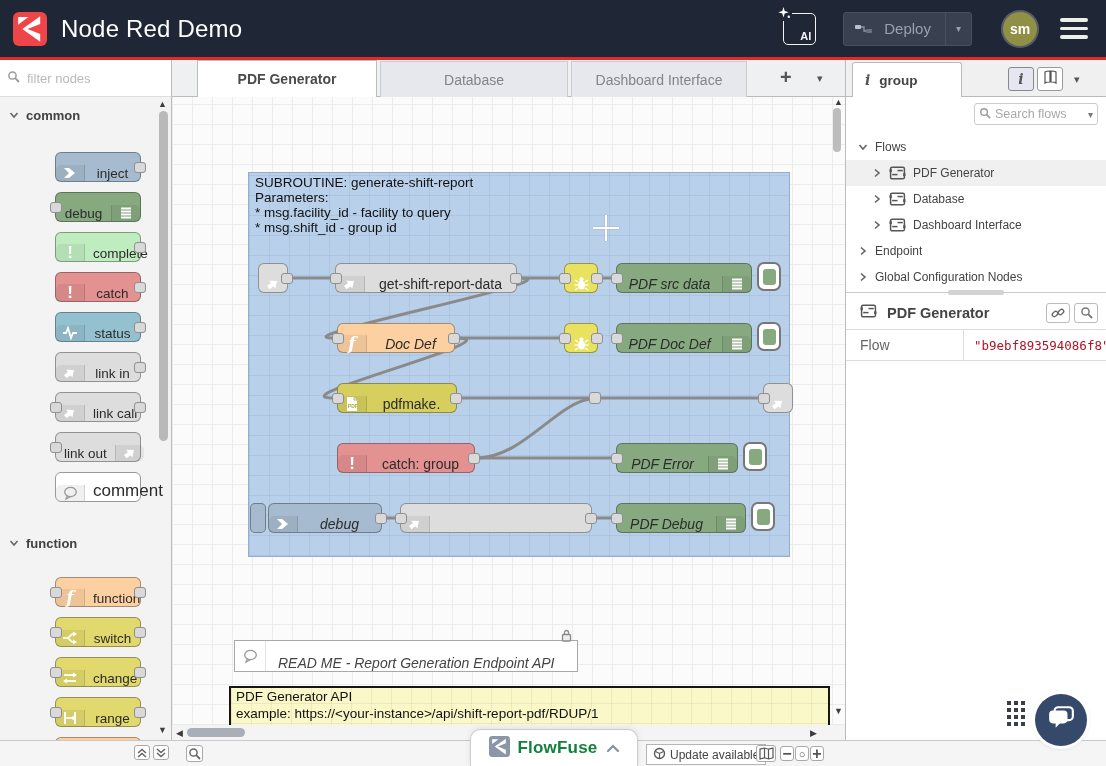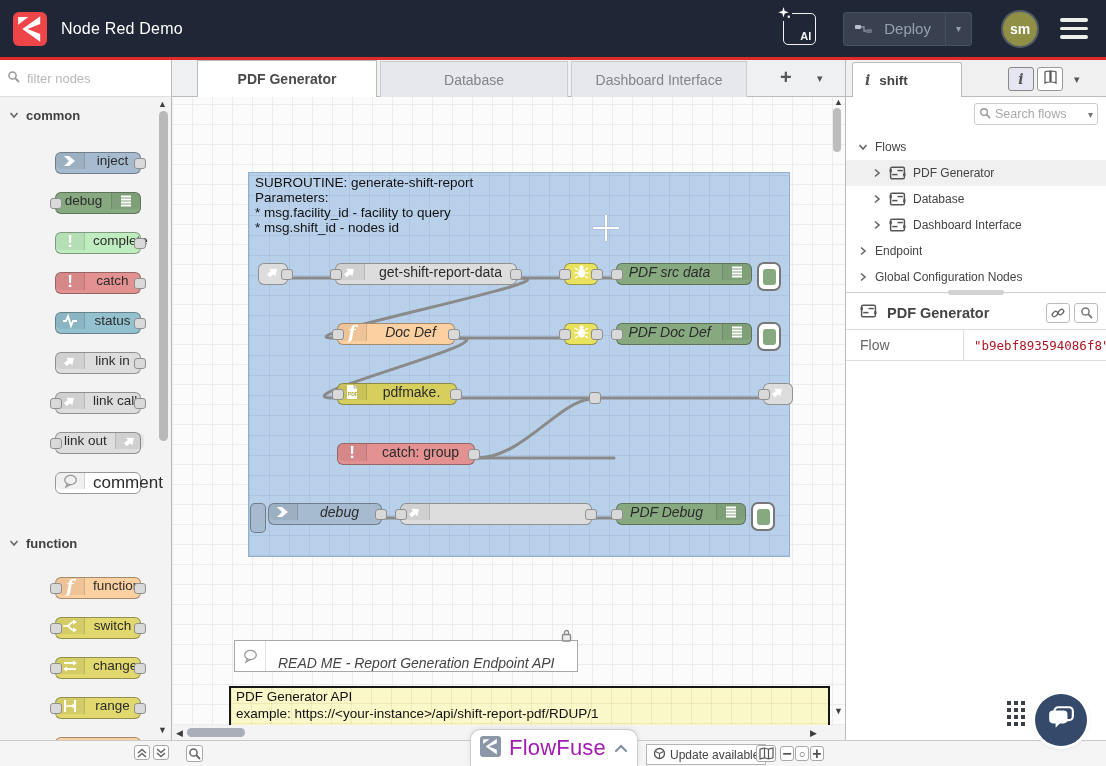--- a/index.html
+++ b/index.html
@@ -2,21 +2,21 @@
 <html><head>
 <meta charset="utf-8">
 <style>
   html,body{margin:0;padding:0}
   body{width:1106px;height:766px;position:relative;overflow:hidden;background:#fff;
        font-family:"Liberation Sans",sans-serif;color:#333}
   
   .hdr{position:absolute;left:0;top:0;width:1106px;height:57px;background:#1f2736;
        border-bottom:3px solid #e02a2a;display:flex;align-items:center;color:#fff;box-sizing:content-box}
   .logo{width:34px;height:34px;background:#ee4648;border-radius:6px;margin-left:13px;flex:0 0 auto}
-  .hdr-title{font-size:16px;margin-left:14px;font-weight:400;letter-spacing:.2px}
+  .hdr-title{font-size:24px;margin-left:14px;font-weight:400;letter-spacing:.2px}
   .hdr-right{margin-left:auto;display:flex;align-items:center}
   .aibtn{width:31px;height:30px;border:1.5px solid #f2f2f2;border-radius:5px;position:relative;margin-right:27px}
   .aibtn .ai{position:absolute;right:4px;bottom:2px;font-size:11px;font-weight:bold;color:#f2f2f2}
   .aibtn .spark{position:absolute;left:-7px;top:-8px;background:#1f2736;padding:1px;line-height:0}
   .deploy{height:32px;background:#394150;border:1px solid #475062;border-radius:3px;display:flex;
           align-items:center;color:#97a0b1;font-size:15px;margin-right:31px}
   .deploy .dlbl{padding:0 14px 0 10px}
   .deploy .dcaret{border-left:1px solid #475062;padding:0 10px;font-size:10px;align-self:stretch;display:flex;align-items:center}
   .deploy .dicon{padding-left:10px;line-height:0}
   .avatar{width:34px;height:34px;border-radius:50%;background:#8f8f45;display:flex;align-items:center;
@@ -55,22 +55,22 @@
              border:1px solid #93afd0;box-sizing:border-box;z-index:1;
              background-image:repeating-linear-gradient(0deg,rgba(90,120,170,.13) 0 1px,transparent 1px 20px),
                               repeating-linear-gradient(90deg,rgba(90,120,170,.13) 0 1px,transparent 1px 20px)}
   .grouptext{position:absolute;left:6px;top:2px;font-size:13.5px;line-height:15px;color:#111;z-index:1}
   .yellowgroup{position:absolute;left:57px;top:589px;width:601px;height:200px;background:#faf7c9;
                border:2px solid #161616;box-sizing:border-box;z-index:1;
                background-image:repeating-linear-gradient(0deg,rgba(170,160,80,.15) 0 1px,transparent 1px 20px),
                                 repeating-linear-gradient(90deg,rgba(170,160,80,.15) 0 1px,transparent 1px 20px)}
   .yellowgroup div{margin:1px 0 0 5px;font-size:13.5px;line-height:15.5px;color:#111;white-space:nowrap}
   svg.wires{position:absolute;left:0;top:0;z-index:2}
-  .fnode{position:absolute;height:22px;border:1px solid rgba(40,40,40,.42);border-radius:6px;
-         display:flex;align-items:flex-start;box-sizing:border-box;font-size:14px;color:#2b2b2b;z-index:3;cursor:pointer}
+  .fnode{position:absolute;height:30px;border:1px solid rgba(40,40,40,.42);border-radius:6px;
+         display:flex;align-items:flex-end;box-sizing:border-box;font-size:14px;color:#2b2b2b;z-index:3;cursor:pointer}
   .fnode .ibox{width:28px;flex:0 0 auto;display:flex;align-items:center;justify-content:center;
                background:rgba(0,0,0,.06)}
   .fnode .ibox.l{border-right:1px solid rgba(0,0,0,.12);border-radius:5px 0 0 5px}
   .fnode .ibox.r{border-left:1px solid rgba(0,0,0,.12);border-radius:0 5px 5px 0}
   .fnode .ibox.only{width:100%;background:transparent;border:none;border-radius:5px}
   .fnode .lbl{flex:1;display:flex;align-items:center;justify-content:center;padding:0 8px;white-space:nowrap}
   .fnode .lbl.it{font-style:italic}
   .port{position:absolute;width:10px;height:9px;background:#d9d9d9;border:1px solid #8f8f8f;
         border-radius:3px;top:50%;margin-top:-5.5px;z-index:4;cursor:crosshair}
   .port.pin{left:-6px}.port.pout{right:-6px}
@@ -136,21 +136,21 @@
         box-shadow:0 0 0 3px #fff,0 1px 5px rgba(0,0,0,.25);z-index:9;display:flex;align-items:center;
         justify-content:center;cursor:pointer}
   
   .footer{position:absolute;left:0;bottom:0;width:1106px;height:26px;background:#f5f5f5;
           border-top:1px solid #c9c9c9;box-sizing:border-box;z-index:7}
   .fbtn{position:absolute;border:1px solid #a9a9a9;border-radius:3px;background:#fff;display:flex;
         align-items:center;justify-content:center;cursor:pointer;box-sizing:border-box;color:#555}
   .ffpill{position:absolute;left:470px;bottom:0;width:166px;height:36px;background:#fff;border:1px solid #ccc;
           border-bottom:none;border-radius:10px 10px 0 0;box-shadow:0 -1px 6px rgba(0,0,0,.08);
           display:flex;align-items:center;justify-content:center;gap:8px;z-index:8;cursor:pointer}
-  .ffpill .fflbl{font-size:22px;font-weight:normal;color:#a21caf;letter-spacing:.2px}
+  .ffpill .fflbl{font-size:17px;font-weight:bold;color:#15803d;letter-spacing:.2px}
   .updpill{position:absolute;left:646px;top:3px;height:19px;border:1px solid #b5b5b5;background:#fefefe;
            display:flex;align-items:center;gap:4px;padding:0 6px;font-size:12px;color:#444;cursor:pointer}
 </style>
 </head>
 <body>
 
 <div class="hdr">
   <div class="logo">
     <svg width="34" height="34" viewBox="0 0 20 20">
         <polygon points="16,2.5 5.5,10 16,17.5 16,13 8.5,10 16,7" fill="#fff"></polygon>
@@ -350,21 +350,21 @@
     <div class="tab inactive" style="left: 208px; width: 188px;">Database</div>
     <div class="tab inactive" style="left: 399px; width: 176px;">Dashboard Interface</div>
   </div>
 
 <div class="canvas" id="canvas">
   <div class="bluegroup">
     <div class="grouptext">
       <div>SUBROUTINE: generate-shift-report</div>
       <div>Parameters:</div>
       <div>* msg.facility_id - facility to query</div>
-      <div>* msg.shift_id - nodes id</div>
+      <div>* msg.shift_id - group id</div>
     </div>
   </div>
 
   <div class="yellowgroup">
     <div>PDF Generator API</div>
     <div>example: https://&lt;your-instance&gt;/api/shift-report-pdf/RDUP/1</div>
   </div>
 
   <svg class="wires" id="wires" width="673" height="628">
       <path d="M120,181 H161" fill="none" stroke="#8a8a8a" stroke-width="3" stroke-linecap="round"></path>
@@ -519,20 +519,35 @@
       </span>
       <span class="port pin"></span>
     </div>
     <div class="fnode " style="background: rgb(228, 145, 145); left: 165px; top: 346px; width: 138px;">
       <span class="ibox l">
         <span style="color:#fff;font-weight:bold;font-size:17px;line-height:1">!</span>
       </span>
       <span class="lbl ">catch: group</span>
       <span class="port pout"></span>
     </div>
+    <div class="fnode " style="background: rgb(135, 169, 128); left: 444px; top: 346px; width: 122px;">
+      <span class="lbl it">PDF Error</span>
+      <span class="ibox r">
+        <span style="line-height:0"><svg width="16" height="16" viewBox="0 0 16 16">
+            <rect x="3" y="2.5" width="10" height="2" fill="#fff"></rect>
+            <rect x="3" y="5.5" width="10" height="2" fill="#fff"></rect>
+            <rect x="3" y="8.5" width="10" height="2" fill="#fff"></rect>
+            <rect x="3" y="11.5" width="10" height="2" fill="#fff"></rect>
+          </svg></span>
+      </span>
+      <span class="port pin"></span>
+      <span class="toggle">
+        <div></div>
+      </span>
+    </div>
     <div class="fnode " style="background: rgb(166, 187, 207); left: 96px; top: 406px; width: 114px;">
       <span class="ibox l">
         <span style="line-height:0"><svg width="16" height="16" viewBox="0 0 16 16">
             <polygon points="2,3 7,3 13,8 7,13 2,13 7,8" fill="#fff"></polygon>
           </svg></span>
       </span>
       <span class="lbl it">debug</span>
       <span class="port pout"></span>
     </div>
     <div class="injbtn" style="left: 78px; top: 406px;"></div>
@@ -566,21 +581,21 @@
 <div class="hscrollstrip">
   <span class="scroll-arrow" style="left:4px;top:3.5px">◀</span>
   <div class="thumb"></div>
   <span class="scroll-arrow" style="right:28px;top:3.5px">▶</span>
 </div>
 
 <div class="sidebar">
   <div class="sb-tabrow"></div>
   <div class="itab">
     <span class="iglyph">i</span>
-    <span>shift</span>
+    <span>group</span>
   </div>
   <div class="ibtn active" style="left:162px">
     <span class="iglyph">i</span>
   </div>
   <div class="ibtn" style="left:191px">
     <span>
       <svg width="15" height="14" viewBox="0 0 15 14">
           <path d="M2,2 Q3,1 7,1 L7,12 Q3,12 2,13 Z M13,2 Q12,1 8,1 L8,12 Q12,12 13,13 Z" fill="none" stroke="#555" stroke-width="1.2"></path>
         </svg>
     </span>

